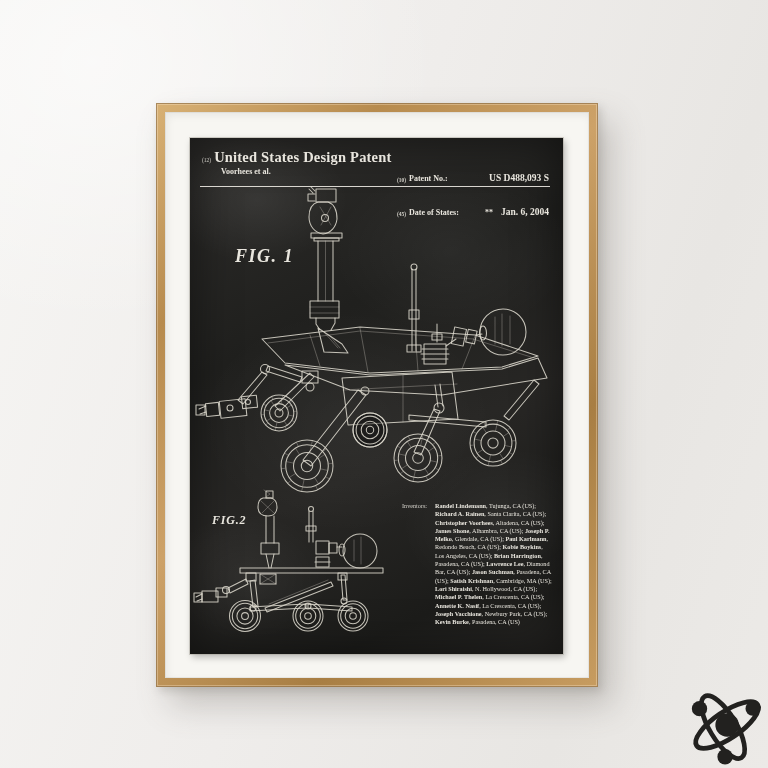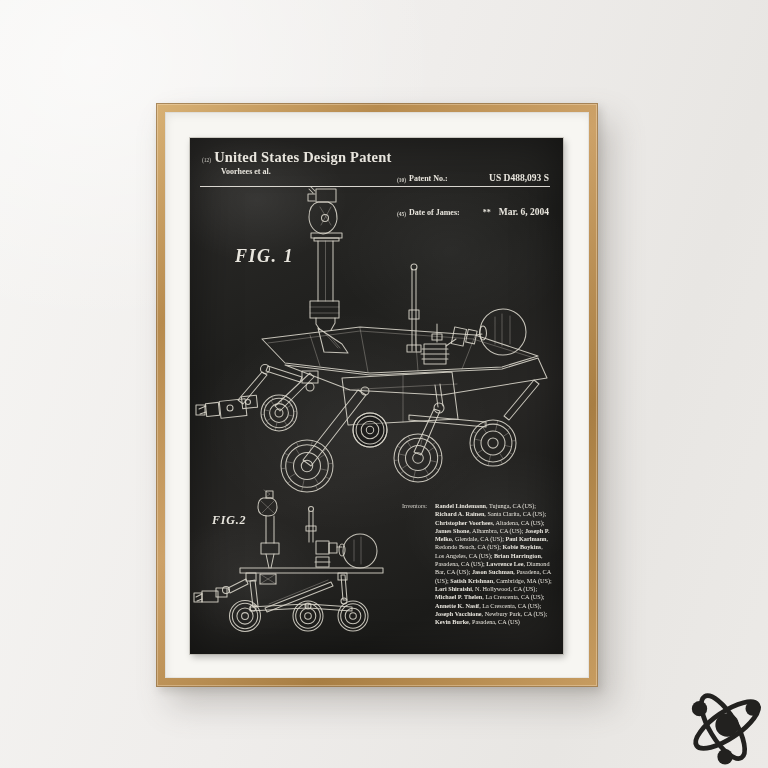--- a/index.html
+++ b/index.html
@@ -77,22 +77,22 @@
             <div class="authors">Voorhees et al.</div>
           </div>
           <div class="ph-right">
             <div class="pr-row">
               <span class="code">(10)</span>
               <span class="lbl">Patent No.:</span>
               <span class="val">US D488,093 S</span>
             </div>
             <div class="pr-row">
               <span class="code">(45)</span>
-              <span class="lbl">Date of James:</span>
-              <span class="val"><i class="stars">**</i><span>Mar. 6, 2004</span></span>
+              <span class="lbl">Date of States:</span>
+              <span class="val"><i class="stars">**</i><span>Jan. 6, 2004</span></span>
             </div>
           </div>
         </div>
         <div class="rule"></div>
 
         <div class="fig-label fig1">FIG. 1</div>
         <div class="fig-label fig2">FIG.2</div>
 
         <svg class="drawing" viewBox="0 0 373 516">
 

